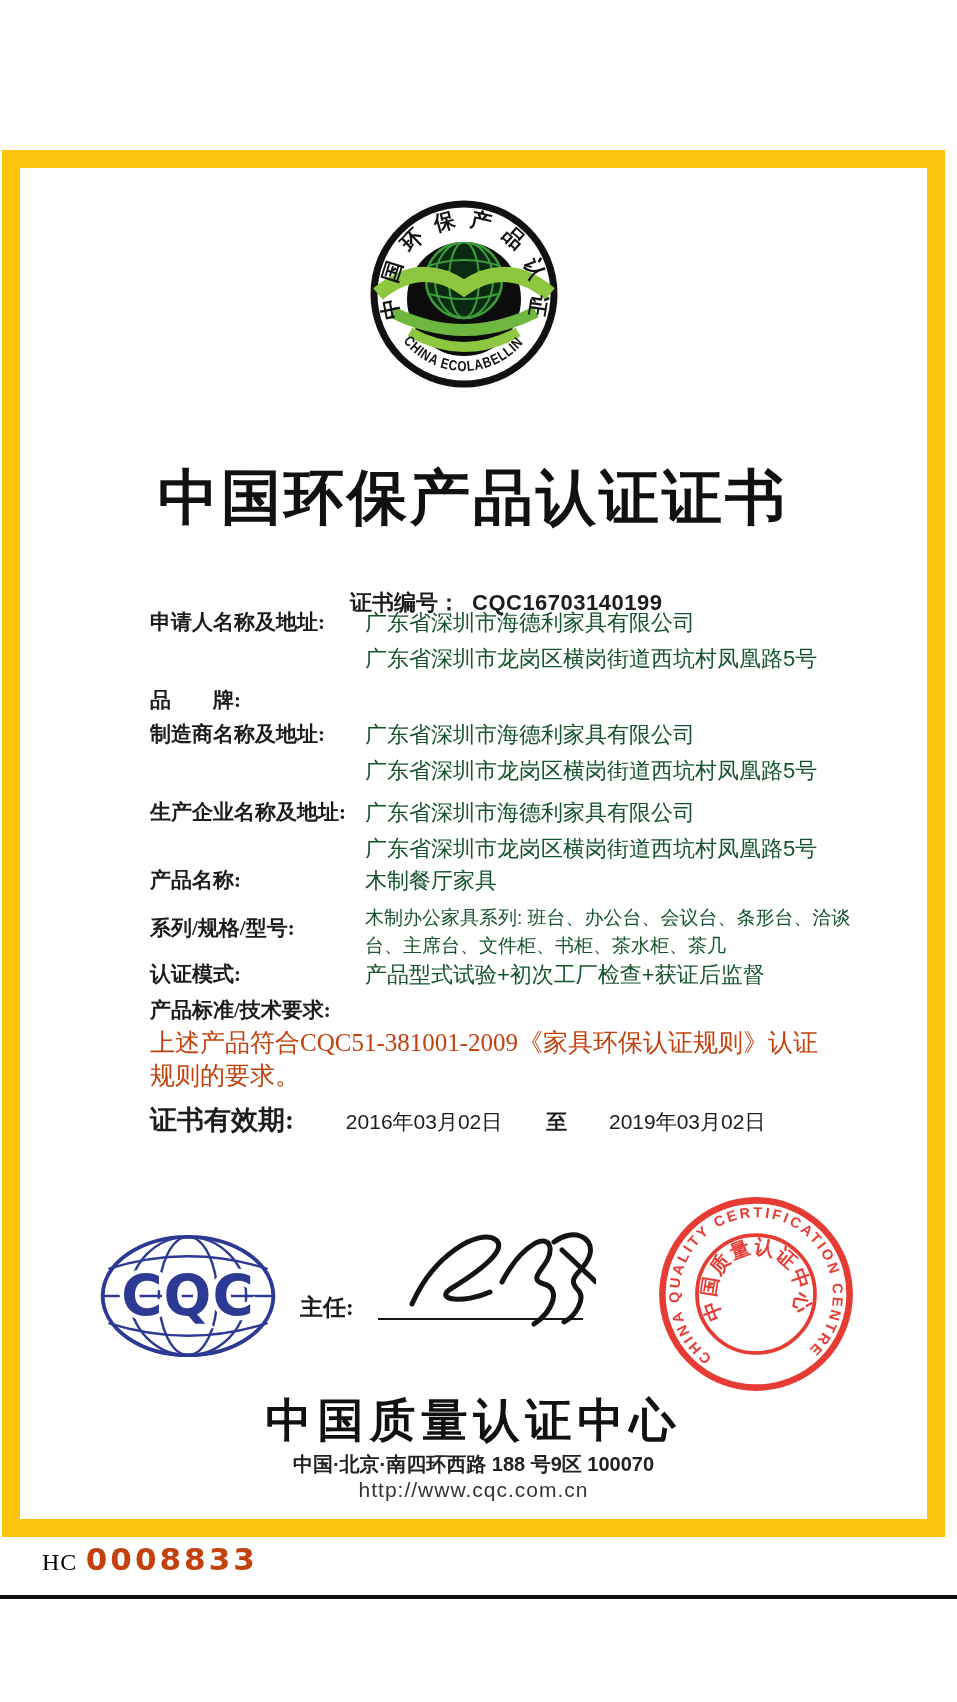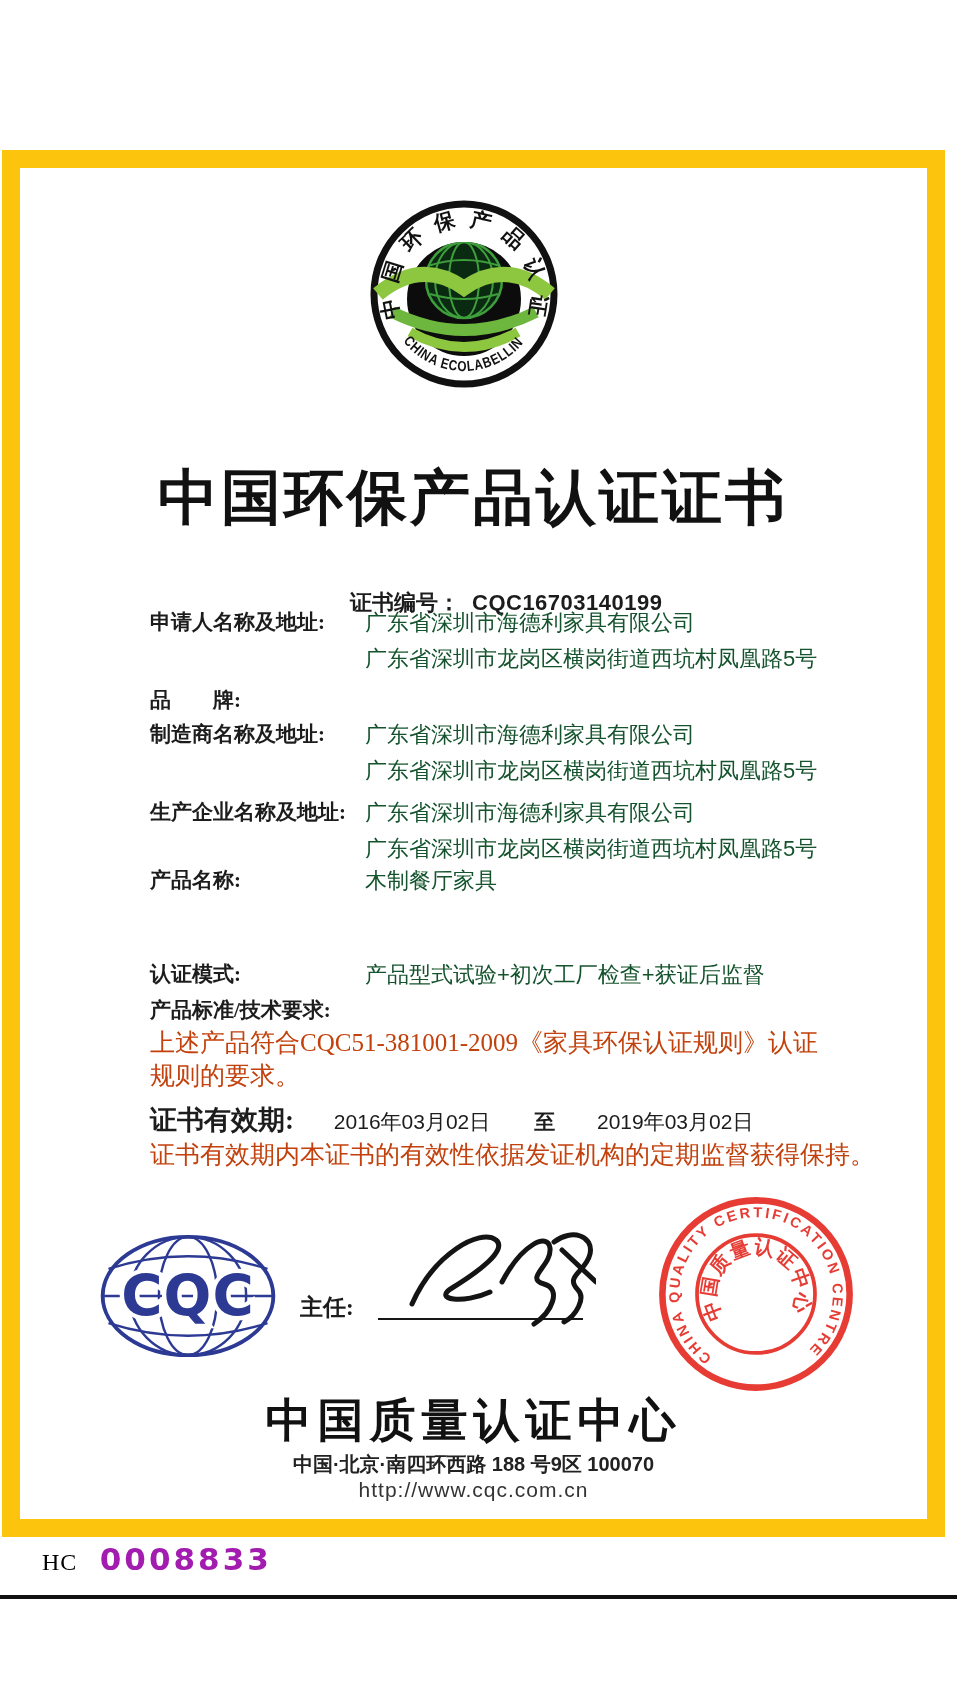--- a/index.html
+++ b/index.html
@@ -31,21 +31,21 @@
   .field-row .v2{top:36px;}
   .field-row.small .v1,.field-row.small .v2{font-size:19px;}
   .field-row.small .v1{top:-9px;}
   .field-row.small .v2{top:19px;}
   .para{
     position:absolute;left:150px;width:690px;font-size:25px;line-height:33px;
     font-family:"Liberation Serif",serif;font-weight:normal;color:#c2410c;
   }
   .validity{position:absolute;left:150px;top:1102px;font-size:21px;white-space:nowrap;}
   .validity .lbl{font-weight:bold;font-family:"Liberation Serif",serif;font-size:27px;}
-  .validity .d1{margin-left:34px;text-align:right;}
+  .validity .d1{margin-left:46px;text-align:right;}
   .validity .conj{margin-left:38px;font-weight:bold;font-family:"Liberation Serif",serif;}
   .validity .d2{margin-left:36px;}
   .cqc-wrap{position:absolute;left:95px;top:1232px;width:186px;height:128px;}
   .director{
     position:absolute;left:300px;top:1292px;font-size:23px;font-weight:bold;
     font-family:"Liberation Serif",serif;
   }
   .sig-line{position:absolute;left:378px;top:1318px;width:205px;border-top:2px solid #161616;}
   .sig-wrap{position:absolute;left:406px;top:1220px;width:190px;height:125px;}
   .stamp-wrap{position:absolute;left:653px;top:1191px;width:206px;height:206px;opacity:.95;}
@@ -59,21 +59,21 @@
   }
   .org-site{
     position:absolute;left:20px;top:1478px;width:907px;text-align:center;
     font-size:21px;color:#333;letter-spacing:1px;
   }
   .serial{position:absolute;left:42px;top:1541px;white-space:nowrap;}
   .serial .pfx{
     font-family:"Liberation Serif",serif;font-size:24px;color:#000000;letter-spacing:1px;
   }
   .serial .num{
-    margin-left:18px;font-size:31px;font-weight:bold;color:#a21caf;letter-spacing:3px;
+    margin-left:4px;font-size:31px;font-weight:bold;color:#c2410c;letter-spacing:3px;
     font-family:"DejaVu Sans",sans-serif;
   }
   .bottom-rule{position:absolute;left:0;top:1595px;width:957px;height:4px;background:#111;}
 </style>
 </head>
 <body>
 
 <div class="page">
 
   <div class="frame"></div>
@@ -137,40 +137,44 @@
     <span class="lbl">生产企业名称及地址:</span>
     <span class="v1">广东省深圳市海德利家具有限公司</span>
     <span class="v2">广东省深圳市龙岗区横岗街道西坑村凤凰路5号</span>
   </div>
 
   <div class="field-row" style="top:866px">
     <span class="lbl">产品名称:</span>
     <span class="v1">木制餐厅家具</span>
   </div>
 
+  <div class="field-row small" style="top:914px">
+    <span class="lbl">系列/规格/型号:</span>
+    <span class="v1">木制办公家具系列: 班台、办公台、会议台、条形台、洽谈</span>
+    <span class="v2">台、主席台、文件柜、书柜、茶水柜、茶几</span>
+  </div>
 
   <div class="field-row" style="top:960px">
     <span class="lbl">认证模式:</span>
     <span class="v1">产品型式试验+初次工厂检查+获证后监督</span>
   </div>
 
   <div class="field-row" style="top:996px">
     <span class="lbl">产品标准/技术要求:</span>
   </div>
 
   <div class="para" style="top:1026px">上述产品符合CQC51-381001-2009《家具环保认证规则》认证规则的要求。</div>
 
   <div class="validity">
     <span class="lbl">证书有效期:</span>
     <span class="d1">2016年03月02日</span>
     <span class="conj">至</span>
     <span class="d2">2019年03月02日</span>
   </div>
 
-  <div class="para" style="top:1138px;white-space:nowrap;width:auto">证书有效期内本证书的有效性依据发证机构的定期监督获得保持。</div>
 
   <div class="cqc-wrap">
     <svg width="186" height="128" viewBox="0 0 190 132">
       <ellipse cx="95" cy="66" rx="88" ry="61" fill="none" stroke="#2c3a94" stroke-width="4"></ellipse>
       <ellipse cx="95" cy="66" rx="60" ry="61" fill="none" stroke="#2c3a94" stroke-width="2.5"></ellipse>
       <ellipse cx="95" cy="66" rx="30" ry="61" fill="none" stroke="#2c3a94" stroke-width="2.5"></ellipse>
       <path d="M13,38 Q95,12 177,38" fill="none" stroke="#2c3a94" stroke-width="2.5"></path>
       <path d="M7,66 H183" fill="none" stroke="#2c3a94" stroke-width="2.5"></path>
       <path d="M13,94 Q95,120 177,94" fill="none" stroke="#2c3a94" stroke-width="2.5"></path>
       <text x="95" y="87" text-anchor="middle" font-size="58" font-weight="bold" font-family="DejaVu Sans,sans-serif" fill="#2c3a94" stroke="#ffffff" stroke-width="9" paint-order="stroke" letter-spacing="1">CQC</text>

